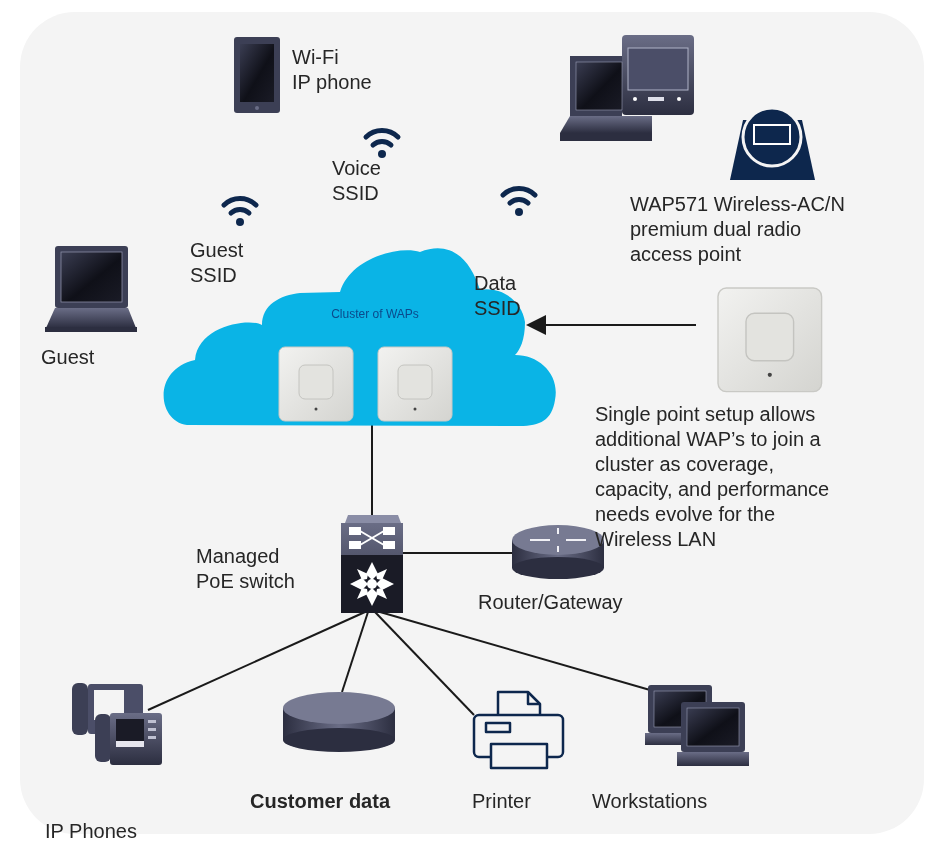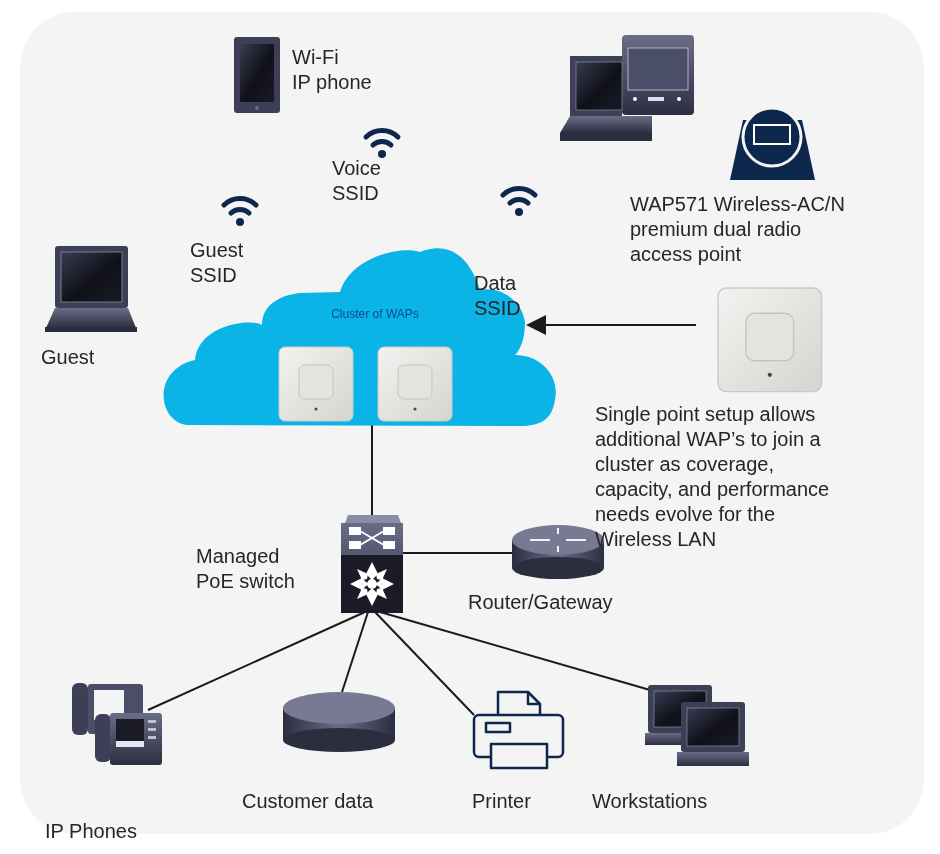--- a/index.html
+++ b/index.html
@@ -200,17 +200,17 @@
 access point</div>
 <div class="cloud-title" style="left:275px; top:307px; width:200px;">Cluster of WAPs</div>
 <div class="lbl" style="left:595px; top:402px; width:300px;">Single point setup allows
 additional WAP’s to join a
 cluster as coverage,
 capacity, and performance
 needs evolve for the
 Wireless LAN</div>
 <div class="lbl" style="left:196px; top:544px; width:126px;">Managed
 PoE switch</div>
-<div class="lbl" style="left:468px; top:590px; width:190px;">Router/Gateway</div>
+<div class="lbl" style="left:478px; top:590px; width:190px;">Router/Gateway</div>
 <div class="lbl" style="left:45px; top:819px; width:140px;">IP Phones</div>
-<div class="lbl" style="left:242px; top:789px; width:180px;">Customer data</div>
+<div class="lbl" style="left:250px; top:789px; width:180px;font-weight:bold;">Customer data</div>
 <div class="lbl" style="left:472px; top:789px; width:100px;">Printer</div>
 <div class="lbl" style="left:592px; top:789px; width:160px;">Workstations</div>
 
 </body></html>

